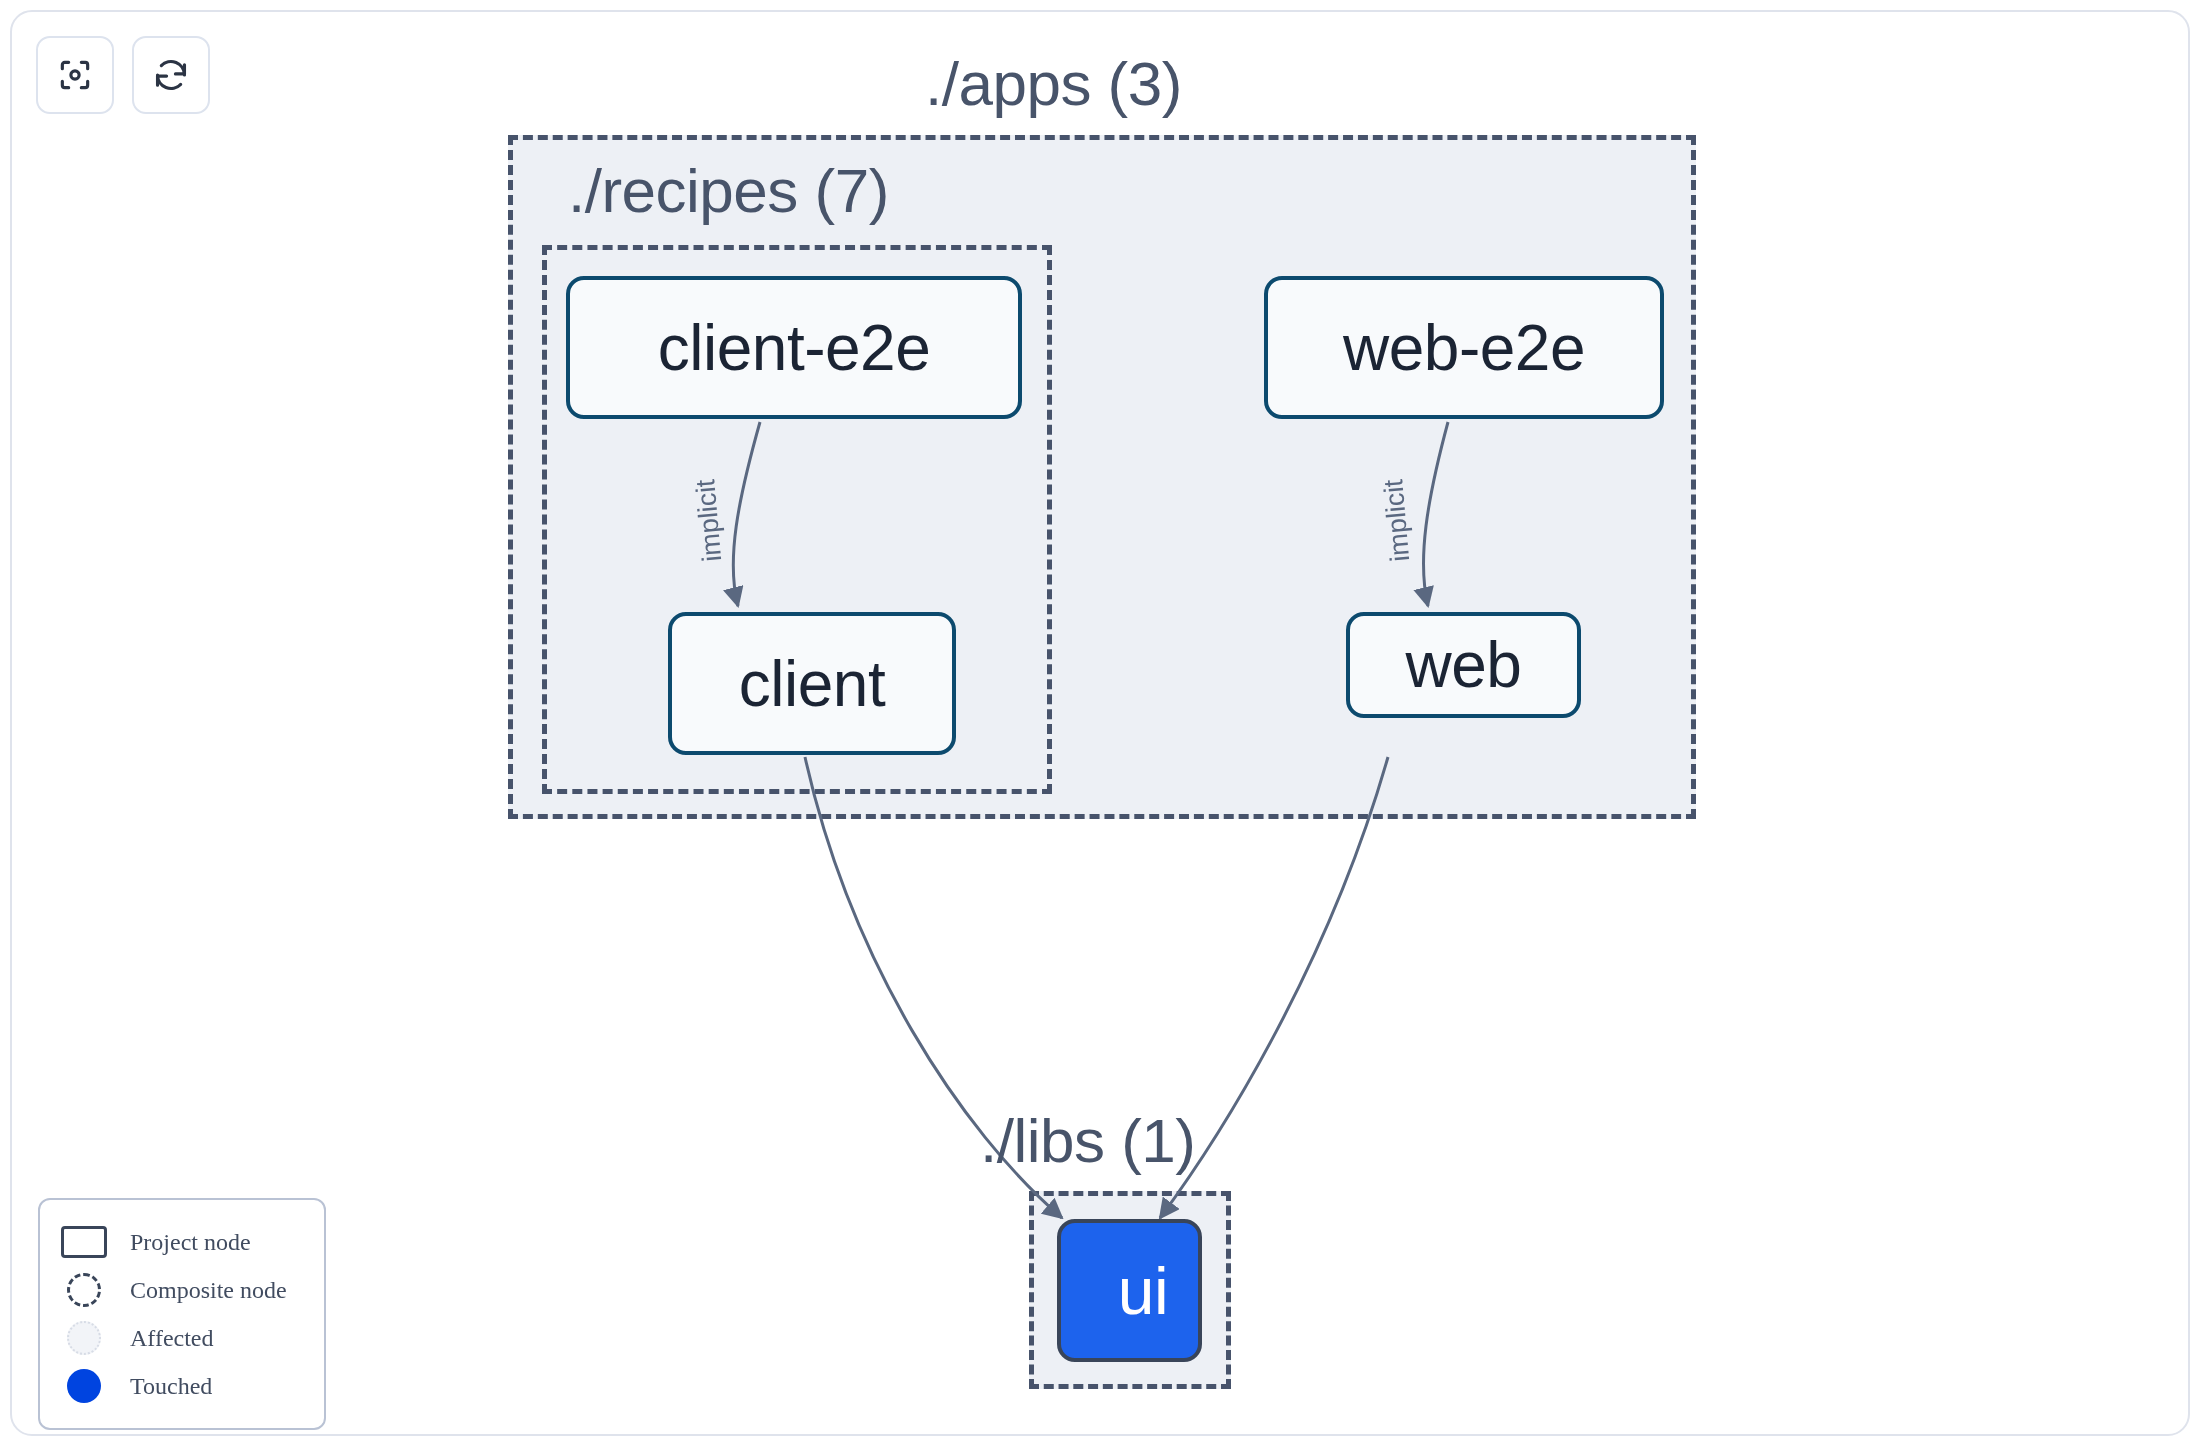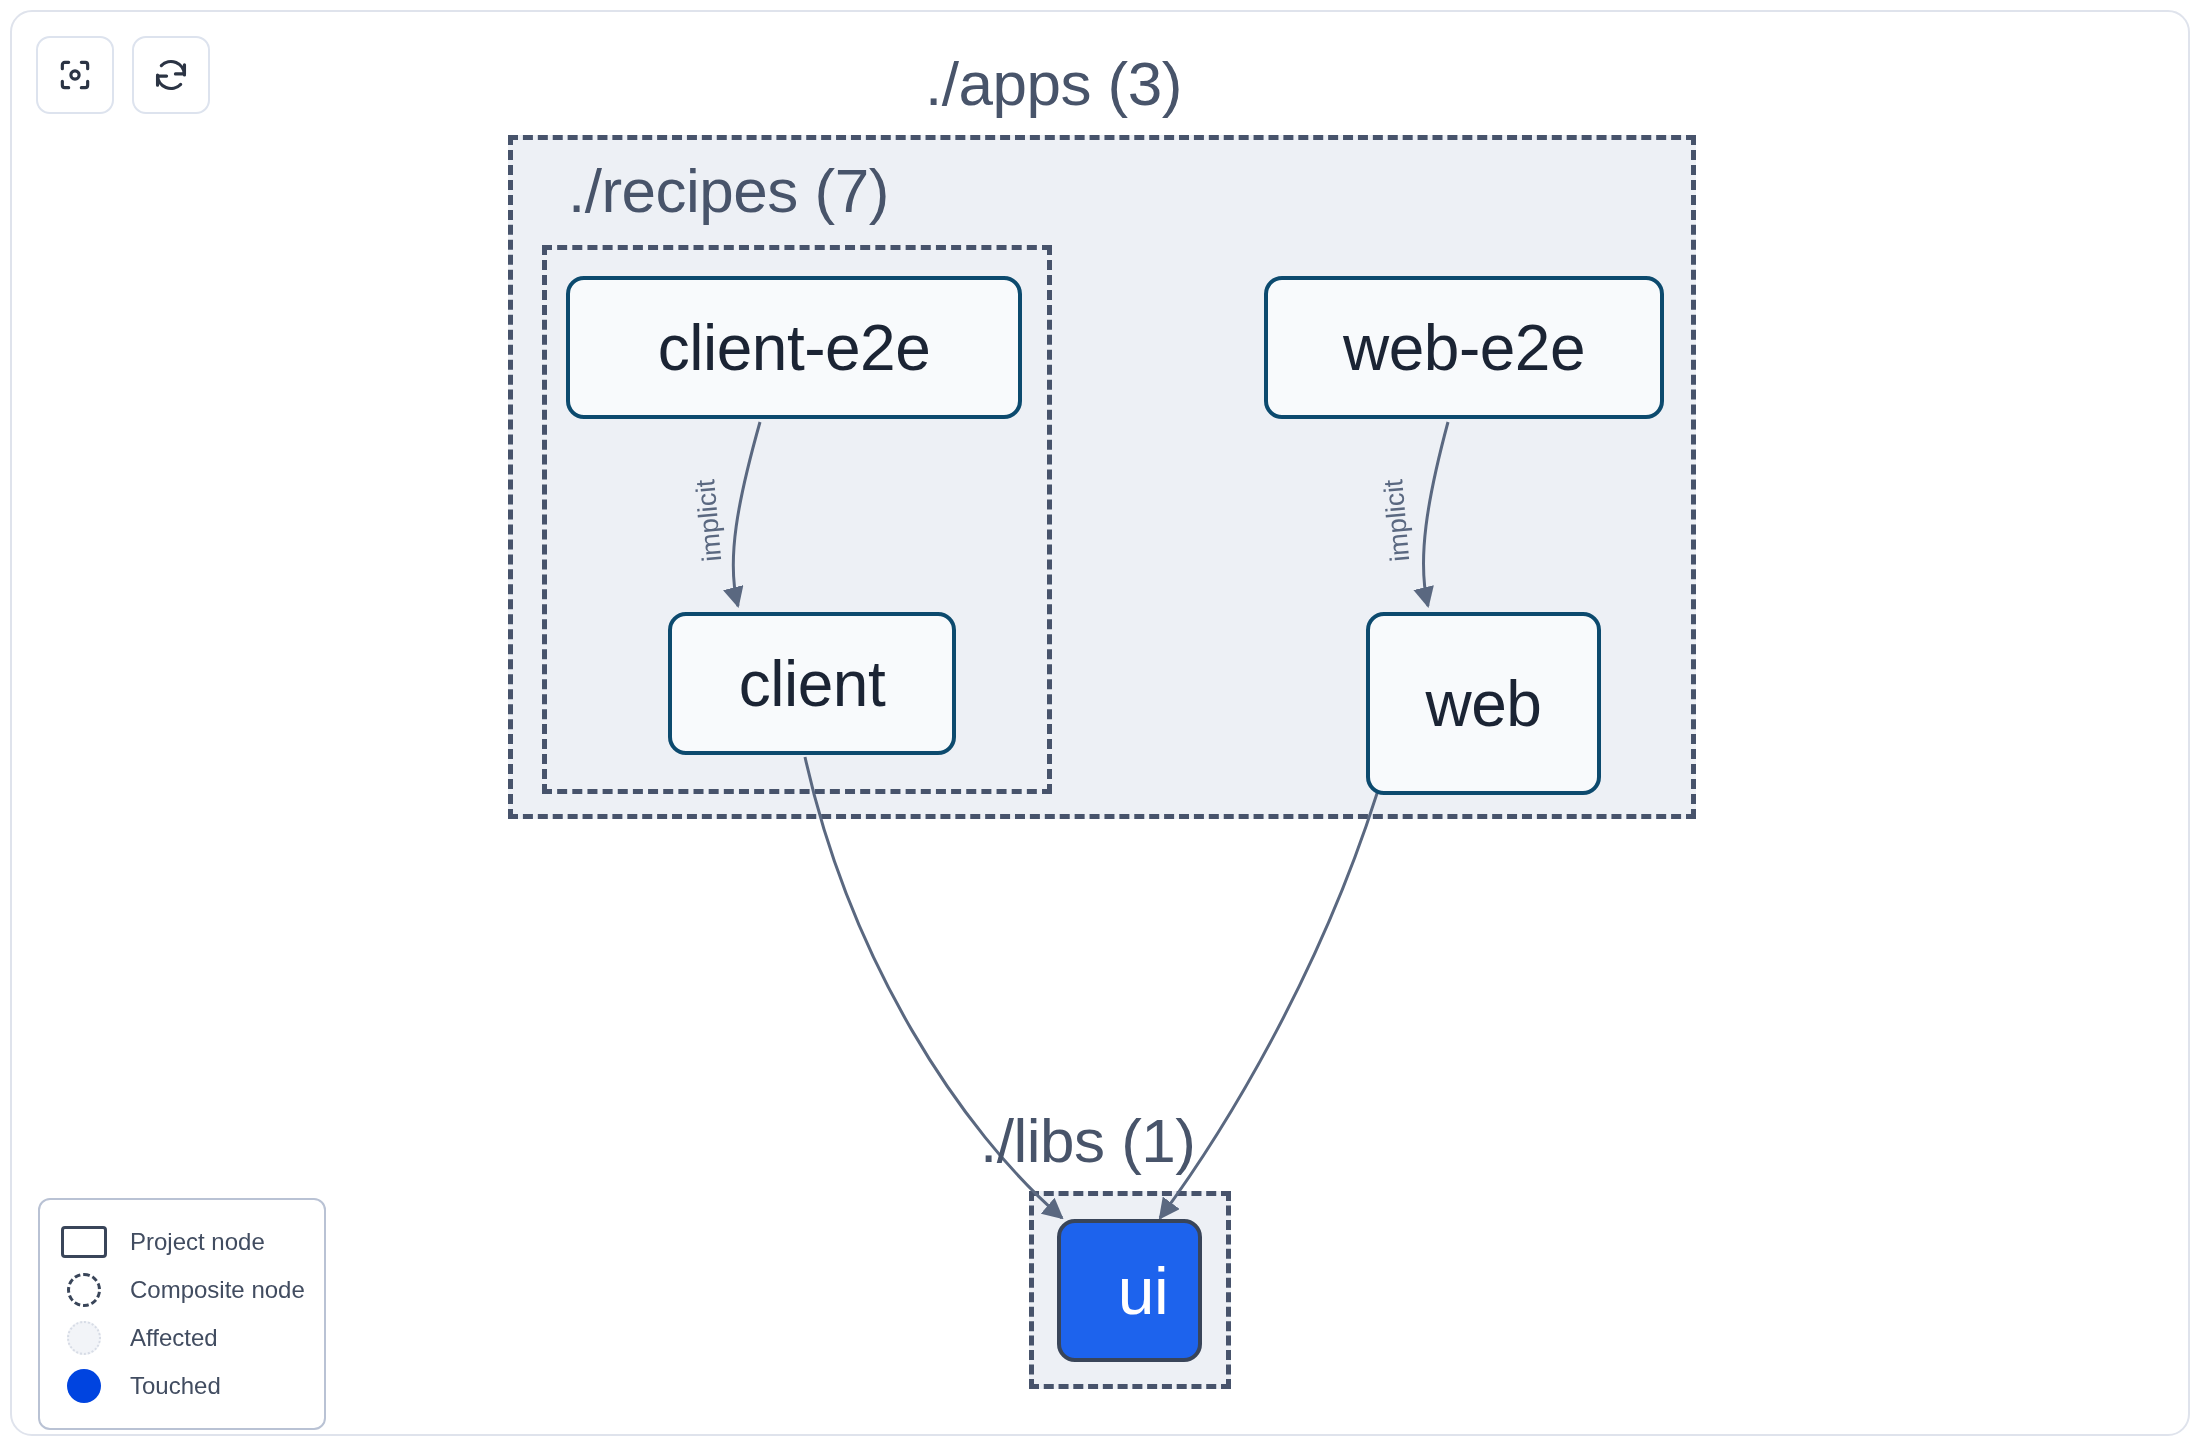--- a/index.html
+++ b/index.html
@@ -98,21 +98,21 @@
     letter-spacing: -0.5px;
   }
   .node.touched {
     background: #1d63ed;
     color: #ffffff;
     border-color: #394559;
   }
   #node-client-e2e { left: 566px;  top: 276px;  width: 456px; height: 143px; }
   #node-client     { left: 650px;  top: 612px;  width: 288px; height: 143px; margin-left: 18px; }
   #node-web-e2e    { left: 1264px; top: 276px;  width: 400px; height: 143px; }
-  #node-web        { left: 1346px; top: 612px;  width: 235px; height: 183px; margin-left: 20px; }
+  #node-web        { left: 1346px; top: 612px;  width: 235px; height: 106px; }
   #node-ui         { left: 1057px; top: 1219px; width: 145px; height: 143px; font-size: 66px; padding-left: 27px; }
 
   
   .edge-label {
     position: absolute;
     font-size: 27px;
     color: #5a6880;
     white-space: nowrap;
     transform-origin: center center;
     z-index: 22;
@@ -123,20 +123,21 @@
   
   .legend {
     position: absolute;
     left: 38px; top: 1198px;
     width: 288px;
     border: 2px solid #b9c2d4;
     border-radius: 12px;
     background: #ffffff;
     padding: 18px 20px;
     z-index: 45;
+    font-family: Liberation Serif, serif;
   }
   .legend-row {
     display: flex;
     align-items: center;
     height: 48px;
     gap: 22px;
   }
   .legend-swatch {
     width: 48px; height: 34px;
     flex: 0 0 48px;

